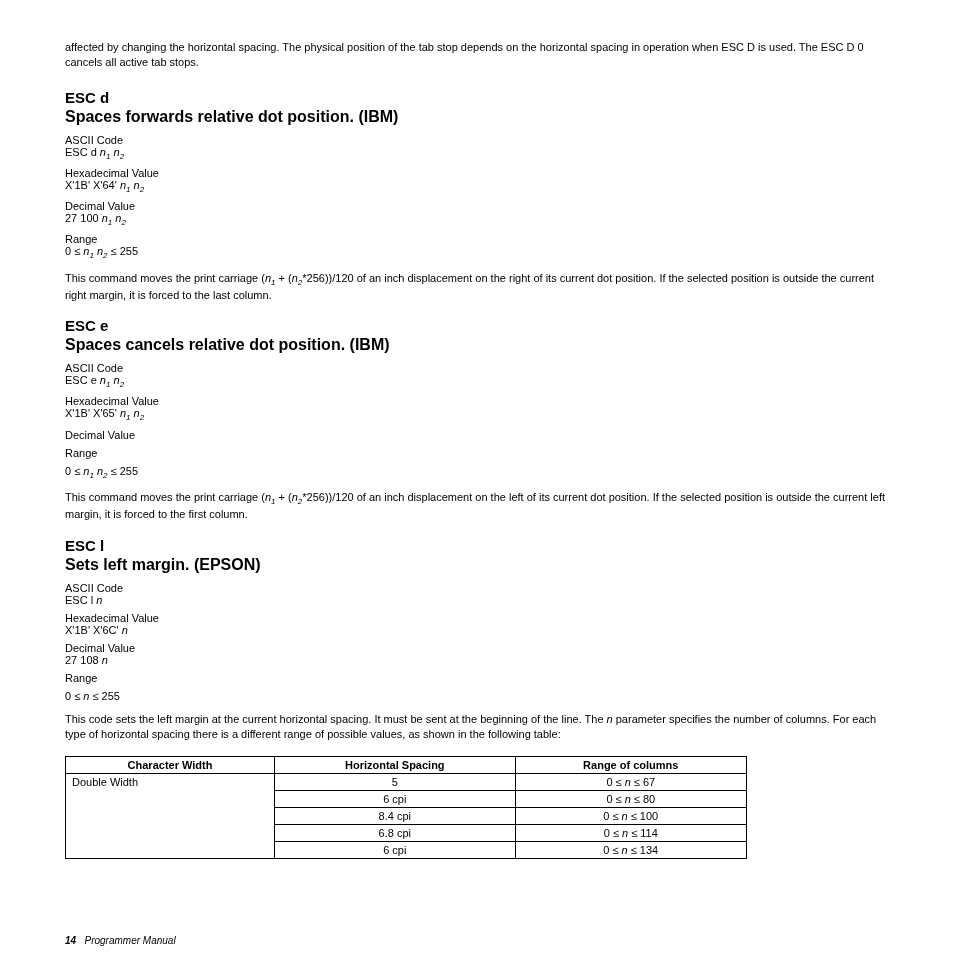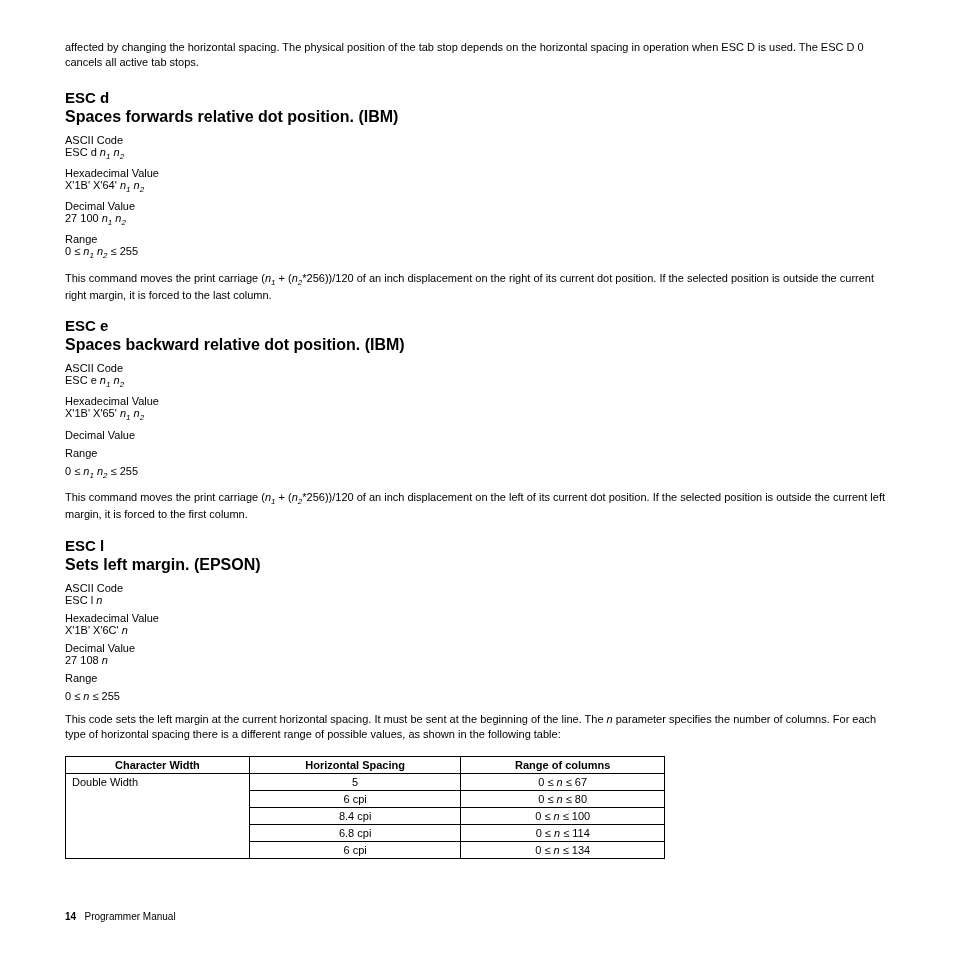--- a/index.html
+++ b/index.html
@@ -36,37 +36,38 @@
     flex: 1;
   }
   .desc {
     margin: 10px 0 14px 0;
     line-height: 1.4;
   }
   .it { font-style: italic; }
   .sub { font-size: 8px; vertical-align: sub; }
   table.cols {
     border-collapse: collapse;
-    width: 600px;
+    width: 682px;
     margin-top: 4px;
   }
   table.cols th, table.cols td {
     border: 1px solid #000;
     font-size: 11px;
     padding: 2px 6px;
   }
   table.cols th {
     font-weight: bold;
     text-align: center;
   }
   table.cols td.center { text-align: center; }
   table.cols td.left { text-align: left; vertical-align: top; }
   .footer {
-    margin-top: 52px;
+    margin-top: 76px;
     font-size: 10px;
+    font-style: italic;
   }
   .footer b { font-weight: bold; }
 </style>
 </head>
 <body>
 
 <div class="intro-text">affected by changing the horizontal spacing. The physical position of the tab stop depends on the horizontal spacing in operation when ESC D is used. The ESC D 0 cancels all active tab stops.</div>
 
 <div id="sections">
     <div>
@@ -85,21 +86,21 @@
         <div class="kv-val">27 100 <span class="it">n</span><span class="sub it">1</span> <span class="it">n</span><span class="sub it">2</span></div>
       </div>
       <div class="kv-row">
         <div class="kv-key">Range</div>
         <div class="kv-val">0 ≤ <span class="it">n</span><span class="sub it">1</span> <span class="it">n</span><span class="sub it">2</span> ≤ 255</div>
       </div>
       <div class="desc">This command moves the print carriage (<span class="it">n</span><span class="sub it">1</span> + (<span class="it">n</span><span class="sub it">2</span>*256))/120 of an inch displacement on the right of its current dot position. If the selected position is outside the current right margin, it is forced to the last column.</div>
     </div>
     <div>
       <h2 class="cmd-title">ESC e</h2>
-      <div class="cmd-sub">Spaces backward relative dot position. (IBM)</div>
+      <div class="cmd-sub">Spaces cancels relative dot position. (IBM)</div>
       <div class="kv-row">
         <div class="kv-key">ASCII Code</div>
         <div class="kv-val">ESC e <span class="it">n</span><span class="sub it">1</span> <span class="it">n</span><span class="sub it">2</span></div>
       </div>
       <div class="kv-row">
         <div class="kv-key">Hexadecimal Value</div>
         <div class="kv-val">X'1B' X'65' <span class="it">n</span><span class="sub it">1</span> <span class="it">n</span><span class="sub it">2</span></div>
       </div>
       <div class="kv-row">
         <div class="kv-key">Decimal Value</div>

